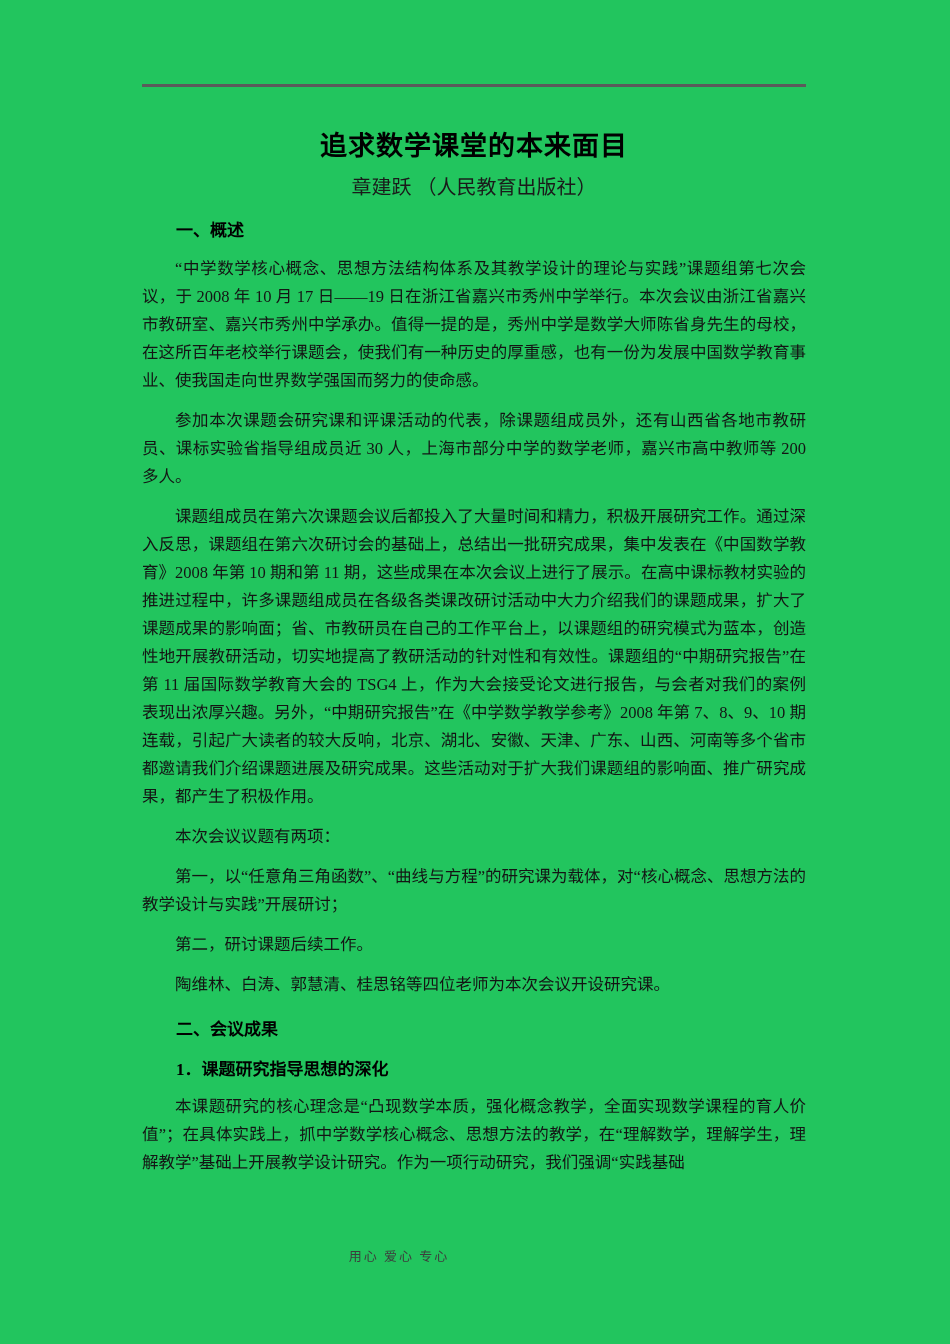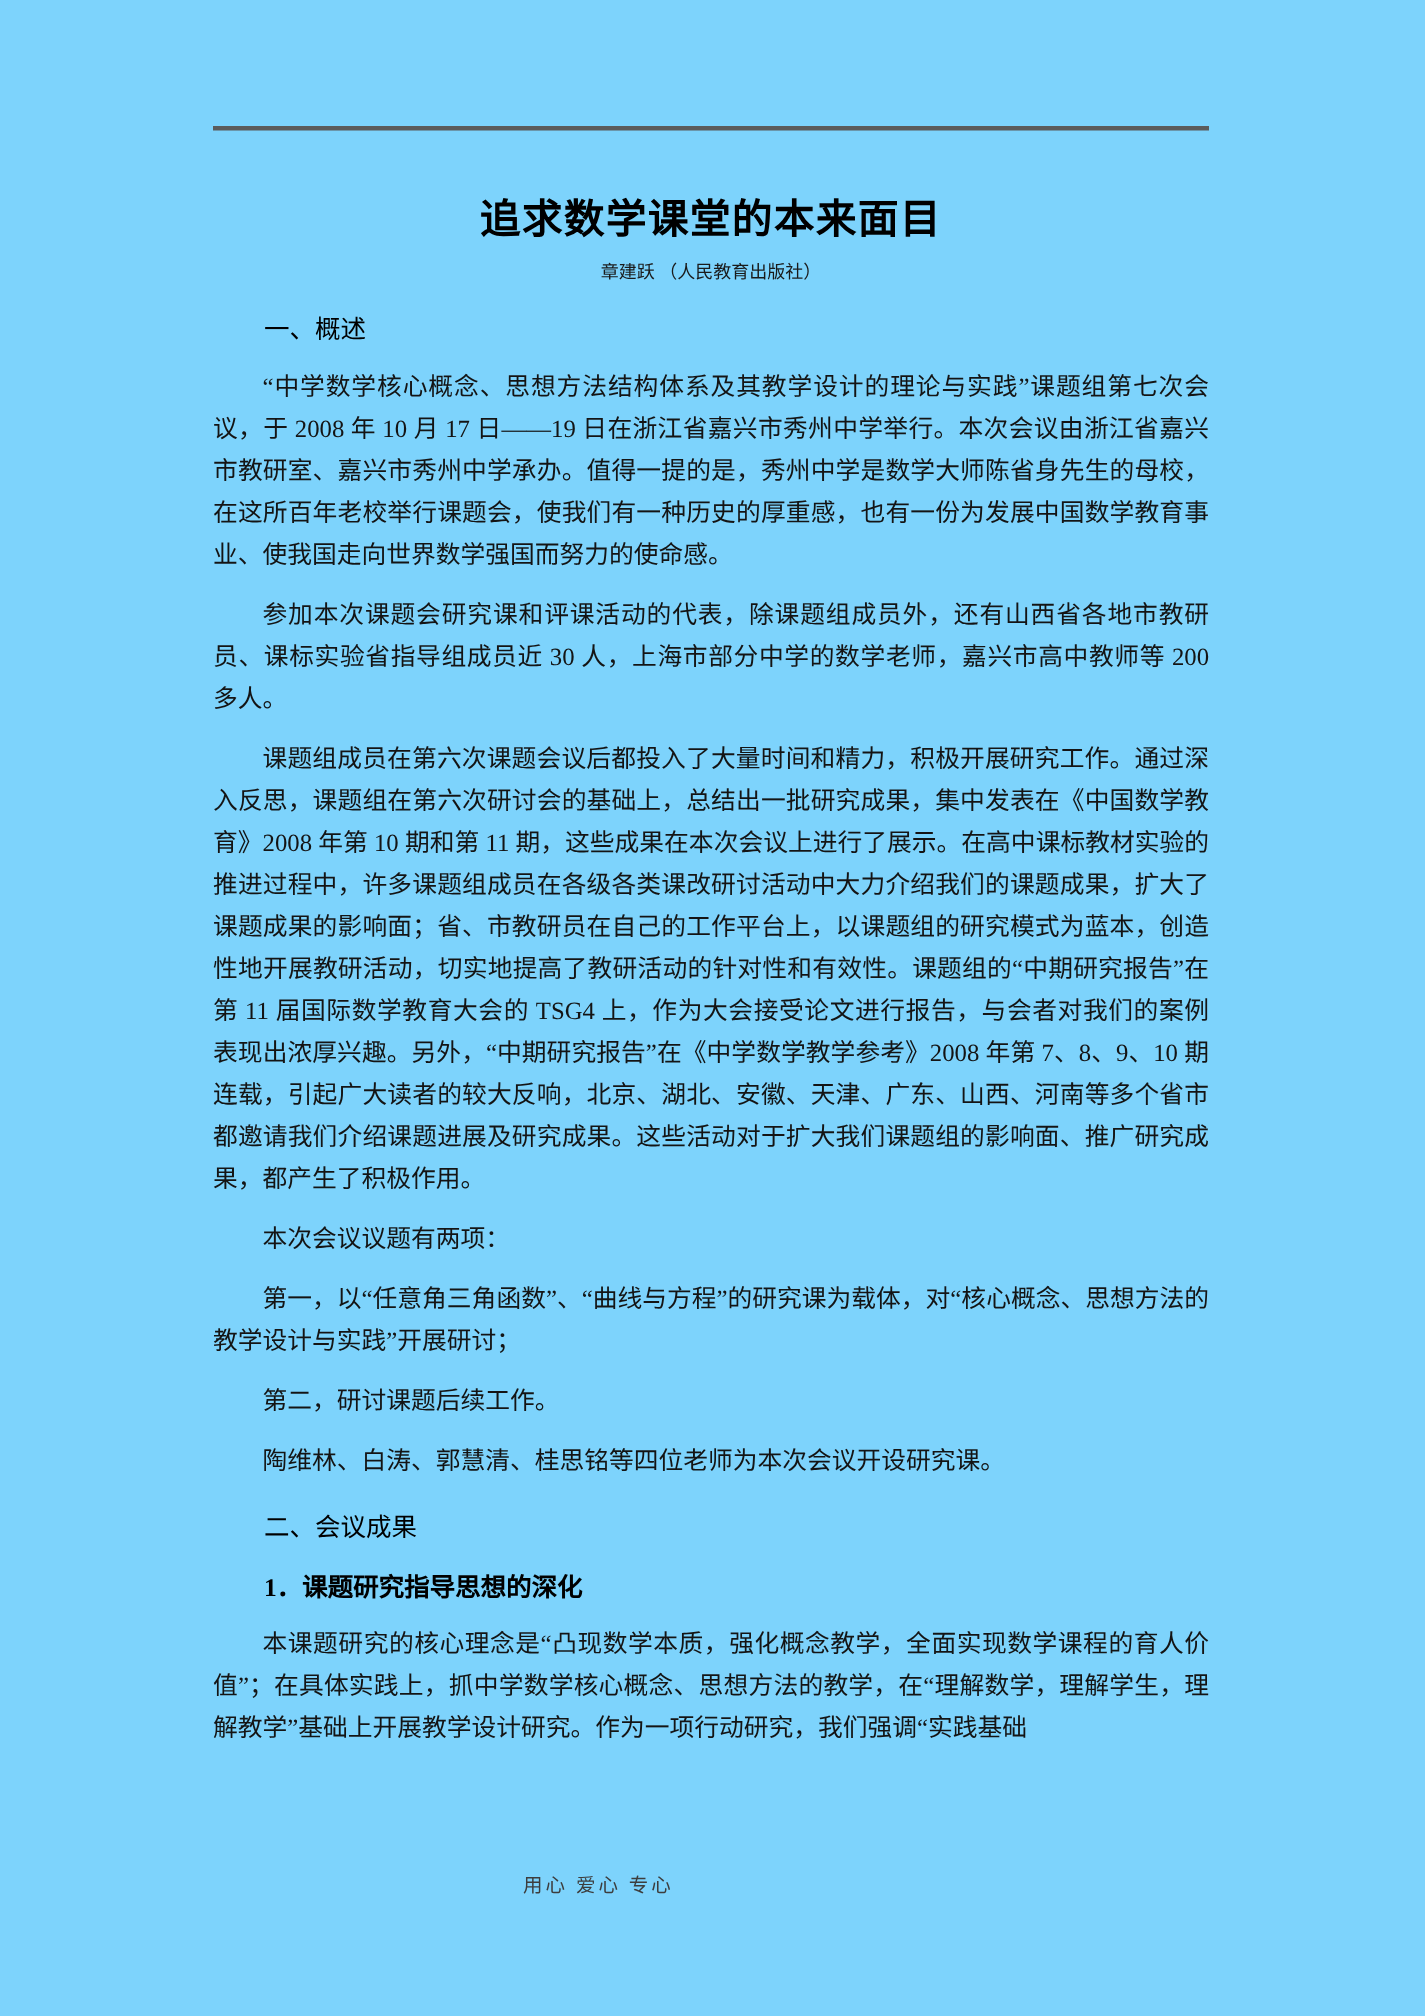--- a/index.html
+++ b/index.html
@@ -5,21 +5,21 @@
   html, body {
     margin: 0;
     padding: 0;
     background: #ffffff;
     font-family: "Liberation Serif", serif;
   }
   .page {
     position: relative;
     width: 950px;
     height: 1344px;
-    background: #7dd3fc;
+    background: #22c55e;
     overflow: hidden;
     color: #141414;
   }
   .top-rule {
     position: absolute;
     left: 142px;
     top: 84px;
     width: 664px;
     height: 3px;
     background: #5b5b5b;
@@ -33,28 +33,28 @@
   .doc-title {
     font-family: "Liberation Sans", sans-serif;
     font-size: 27px;
     font-weight: bold;
     text-align: center;
     margin: 16px 0 8px 0;
     letter-spacing: 1px;
     color: #000000;
   }
   .doc-byline {
-    font-size: 12px;
+    font-size: 20px;
     text-align: center;
     margin: 0 0 10px 0;
     color: #1a1a1a;
   }
   .block-heading {
     font-size: 17px;
-    font-weight: normal;
+    font-weight: bold;
     margin: 16px 0 14px 0;
     text-indent: 2em;
     color: #000000;
   }
   .block-subheading {
     font-size: 17px;
     font-weight: bold;
     margin: 15px 0 13px 0;
     text-indent: 2em;
     color: #000000;

